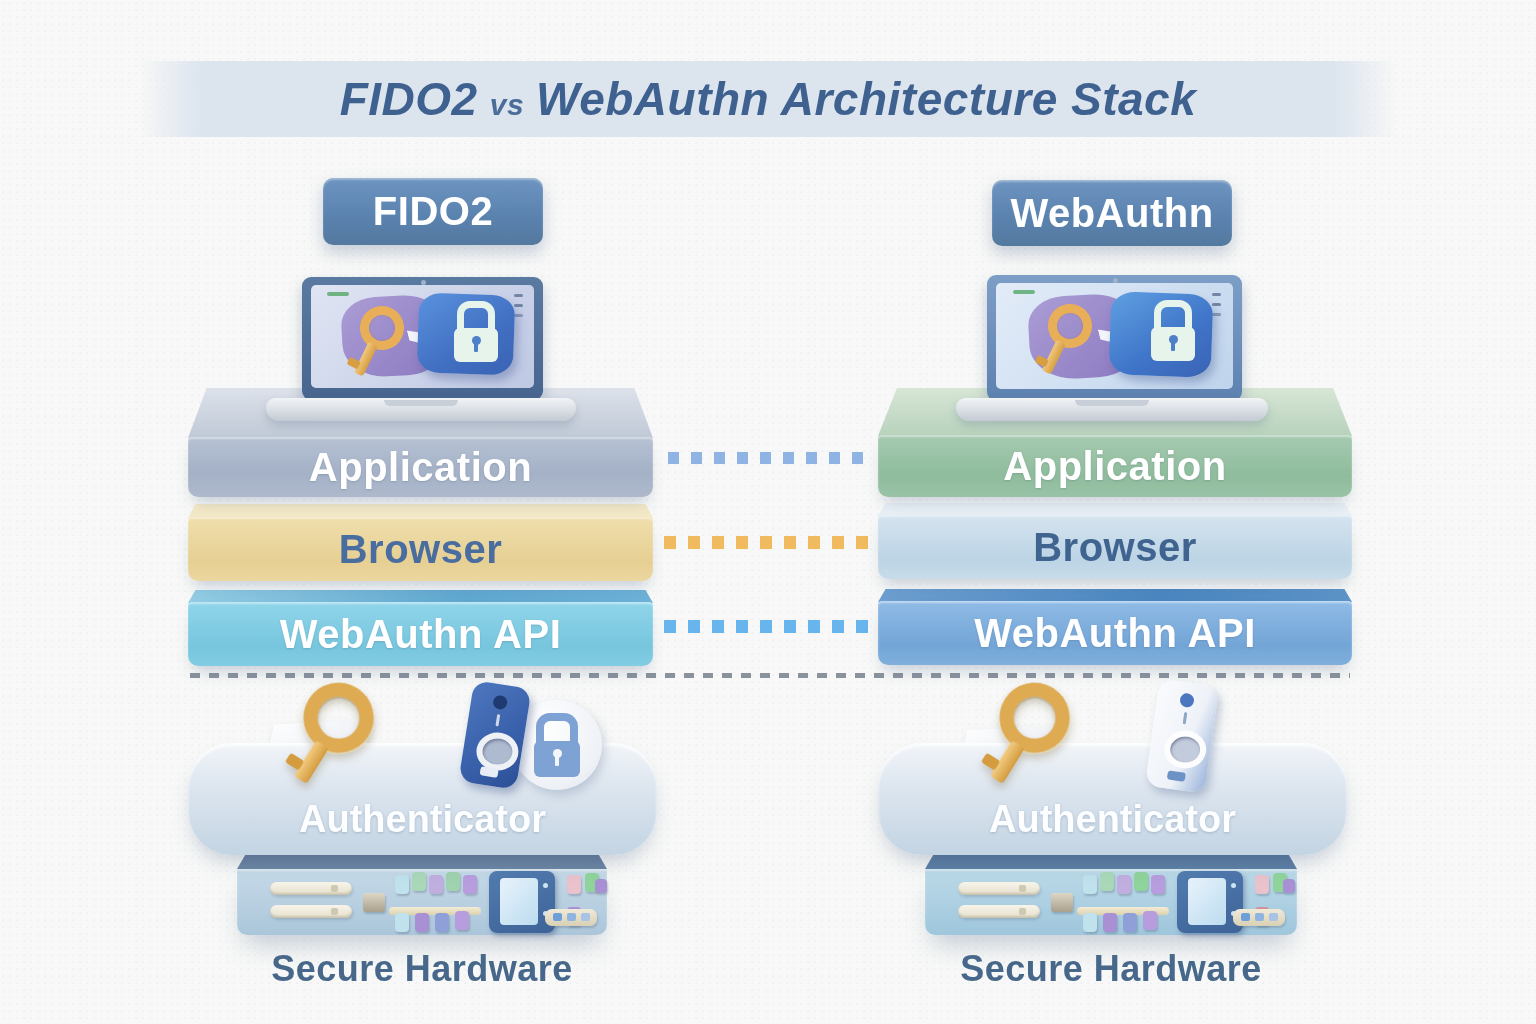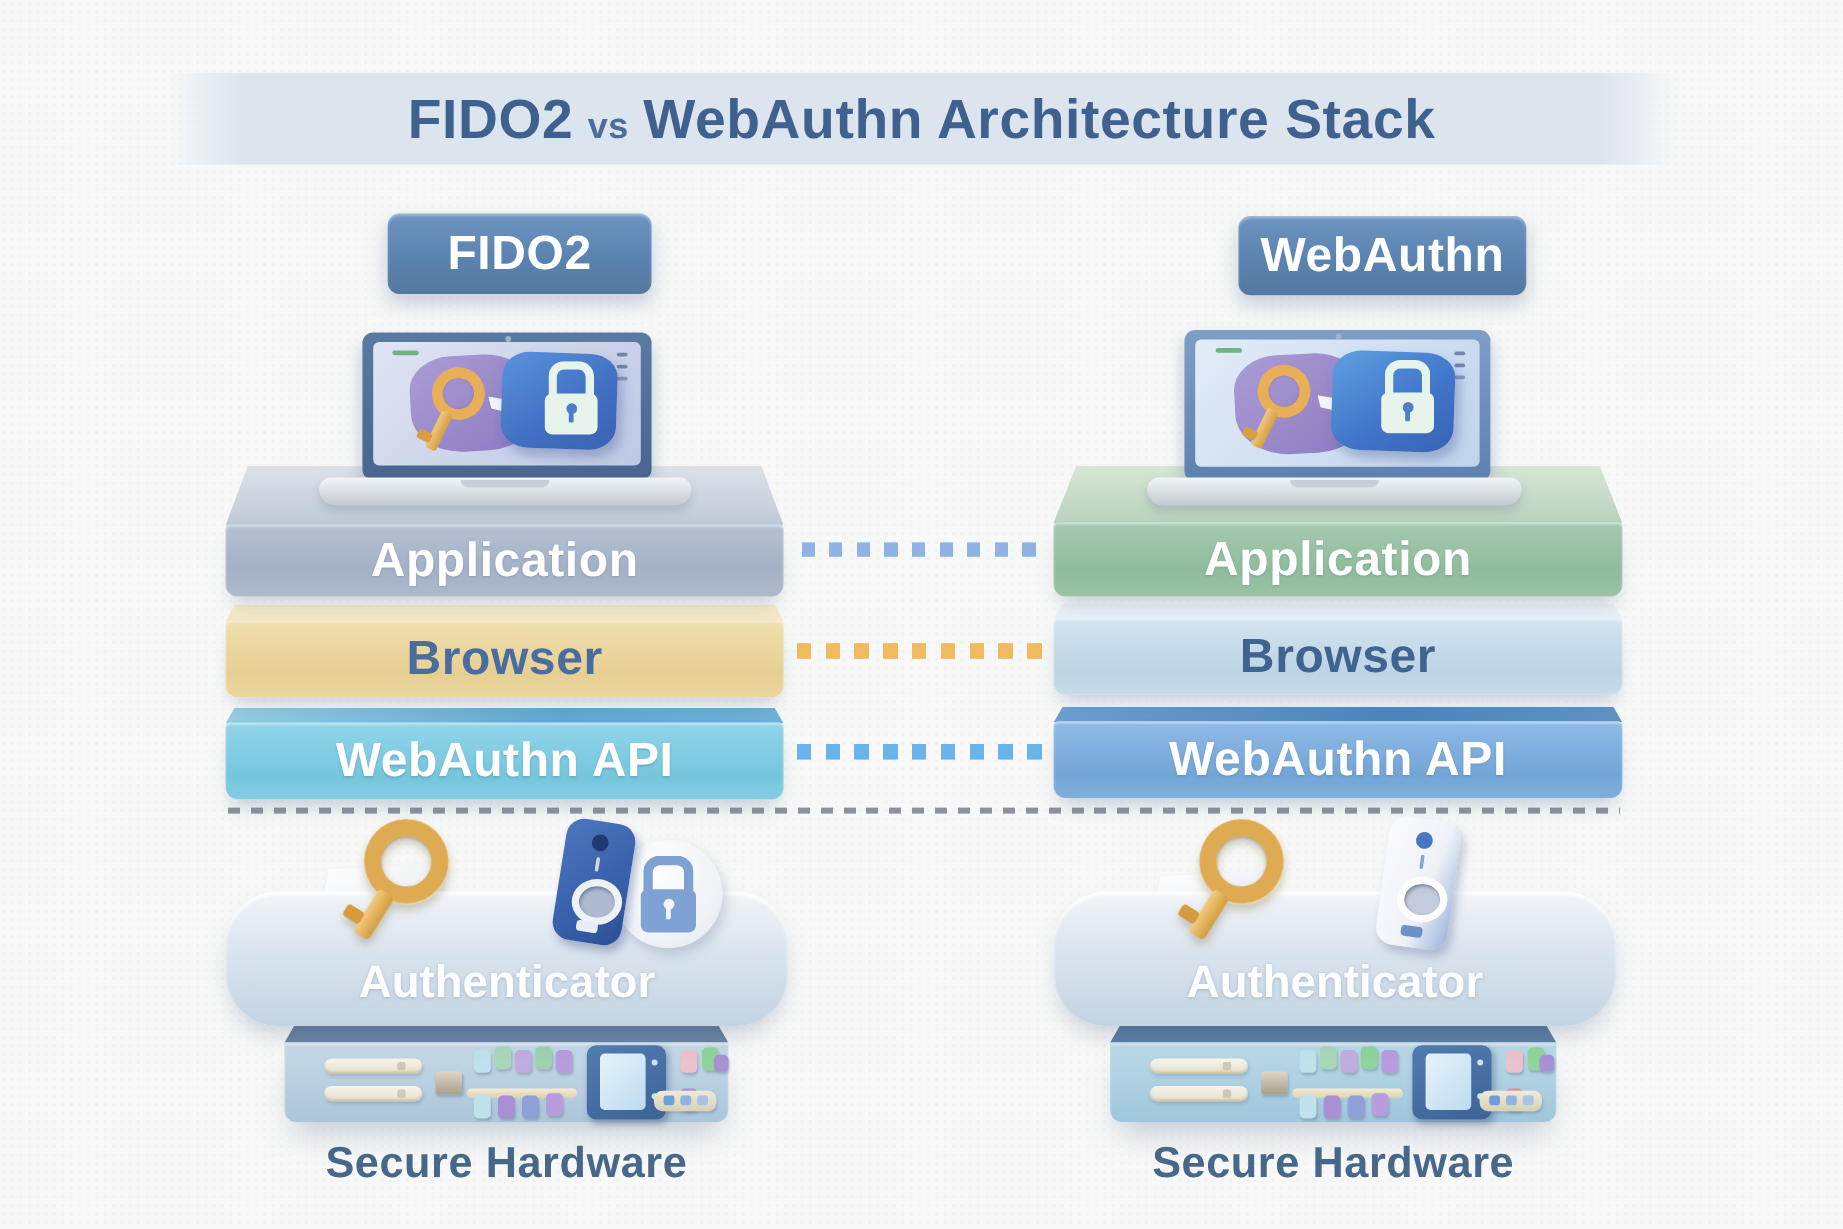--- a/index.html
+++ b/index.html
@@ -14,21 +14,21 @@
     background-size:7px 7px;opacity:.55;pointer-events:none;z-index:0;
   }
   .abs{position:absolute;}
 
   
   .banner{
     left:140px;top:61px;width:1256px;height:76px;z-index:1;
     background:linear-gradient(90deg, rgba(220,228,238,0) 0%, #dce4ee 5%, #dce4ee 95%, rgba(220,228,238,0) 100%);
     display:flex;align-items:center;justify-content:center;
   }
-  .title{color:#3f618f;font-size:46px;font-weight:bold;letter-spacing:.5px;white-space:nowrap;}
+  .title{color:#3f618f;font-size:46px;font-weight:bold;letter-spacing:.5px;white-space:nowrap;font-style:italic;}
   .title .vs{font-size:30px;font-weight:600;color:#4a6d99;margin:0 12px;}
 
   
   .badge{
     z-index:4;border-radius:10px;display:flex;align-items:center;justify-content:center;
     background:linear-gradient(180deg,#6e95c1 0%, #5b83b0 55%, #54799f 100%);
     box-shadow:0 8px 16px rgba(110,130,160,.35), inset 0 2px 2px rgba(255,255,255,.35);
     color:#fff;font-weight:bold;font-size:40px;letter-spacing:.5px;
   }
 
@@ -283,21 +283,21 @@
         <i></i>
         <i></i>
       </div>
   </div>
 </div>
 
 <div class="abs caption" style="left:237px;top:948px;width:370px;">
   <span>Secure Hardware</span>
 </div>
 
-<div class="abs badge" style="left:1032px;top:180px;width:240px;height:66px;">
+<div class="abs badge" style="left:992px;top:180px;width:240px;height:66px;">
   <span>WebAuthn</span>
 </div>
 
 <div class="abs lap-screen light" style="left:987px;top:275px;width:255px;height:126px;">
   <div class="cam"></div>
   <div class="lap-inner blue">
     <div class="urltext"></div>
     <div class="mdots"></div>
     <div class="blob"></div>
     <div class="skey" style="left:22%;top:20%;">

